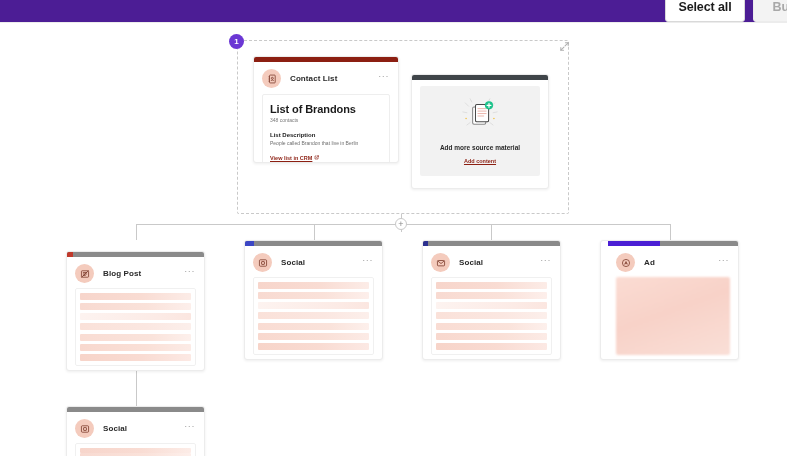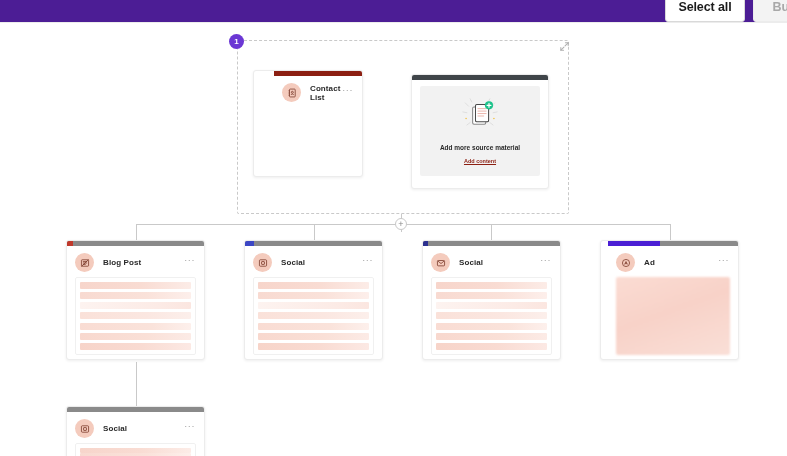--- a/index.html
+++ b/index.html
@@ -99,21 +99,21 @@
     font-size: 8px; font-weight: bold; color: #2a2a2a;
     letter-spacing: 0.1px;
   }
   .card-more {
     position: absolute; right: 9px; top: 12px;
     font-size: 9px; color: #9a9a9a; letter-spacing: 0.6px;
     line-height: 4px;
   }
 
   
-  .contact-card { left: 253px; top: 70px; width: 110px; height: 107px; padding-left: 20px; }
+  .contact-card { left: 253px; top: 56px; width: 146px; height: 107px; }
   .contact-card .card-topbar { background: #8c1f12; }
   .contact-inner {
     margin: 1px 8px 8px 8px;
     border: 1px solid #eeeeee;
     border-radius: 2px;
     padding: 8px 7px 7px 7px;
     height: 70px;
   }
   .cl-name { font-size: 11px; font-weight: bold; color: #1b1b1b; letter-spacing: -0.1px; }
   .cl-count { font-size: 5px; color: #7a7a7a; margin-top: 2px; }
@@ -201,20 +201,36 @@
       <div class="card-avatar">
         <svg width="10" height="10" viewBox="0 0 14 14" fill="none" stroke="#7a3a2a" stroke-width="1.1" stroke-linejoin="round">
           <rect x="3.5" y="1.5" width="8" height="11" rx="1"></rect>
           <path d="M2 4h1.5M2 7h1.5M2 10h1.5"></path>
           <circle cx="7.5" cy="6" r="1.4"></circle>
           <path d="M5.6 9.8c.4-1 1.1-1.5 1.9-1.5s1.5.5 1.9 1.5"></path>
         </svg>
       </div>
       <div class="card-title">Contact List</div>
       <div class="card-more">···</div>
+    </div>
+    <div class="contact-inner">
+      <div class="cl-name">List of Brandons</div>
+      <div class="cl-count">348 contacts</div>
+      <div class="cl-desc-label">List Description</div>
+      <div class="cl-desc">People called Brandon that live in Berlin</div>
+      <a class="cl-link">
+        <span>View list in CRM</span>
+        <span>
+          <svg width="5" height="5" viewBox="0 0 10 10" fill="none" stroke="#8c1f12" stroke-width="1.2" stroke-linecap="round">
+            <path d="M4 2H2v6h6V6"></path>
+              <path d="M6.5 1.5H9v2.5"></path>
+              <path d="M9 1.5L5 5.5"></path>
+          </svg>
+        </span>
+      </a>
     </div>
   </div>
 
   <div class="card add-card">
     <div class="card-topbar"></div>
     <div class="add-inner">
       <div>
         <svg width="40" height="36" viewBox="0 0 48 44" fill="none">
           <g stroke="#d9d9d9" stroke-width="1" stroke-linecap="round">
             <path d="M10 10 L6 6"></path>
@@ -255,21 +271,21 @@
 
   <div class="conn conn-v" style="left:136px; top:224px; height:16px;"></div>
   <div class="conn conn-v" style="left:314px; top:224px; height:16px;"></div>
   <div class="conn conn-v" style="left:491px; top:224px; height:16px;"></div>
   <div class="conn conn-v" style="left:670px; top:224px; height:16px;"></div>
 
   <div class="conn conn-v" style="left:136px; top:362px; height:44px;"></div>
 
   <div class="plus-node">+</div>
 
-  <div class="card content-card" style="left:66px;">
+  <div class="card content-card" style="left:66px;margin-top:11px;">
     <div class="card-topbar">
       <div class="accent" style="width:6px; background:#c0392b;"></div>
     </div>
     <div class="card-head">
       <div class="card-avatar">
         <svg width="10" height="10" viewBox="0 0 14 14" fill="none" stroke="#7a3a2a" stroke-width="1.1" stroke-linejoin="round">
           <rect x="2" y="2.5" width="10" height="9" rx="1"></rect>
           <path d="M4 5h6M4 7h6M4 9h4"></path>
           <path d="M2 12L12 2"></path>
         </svg>

